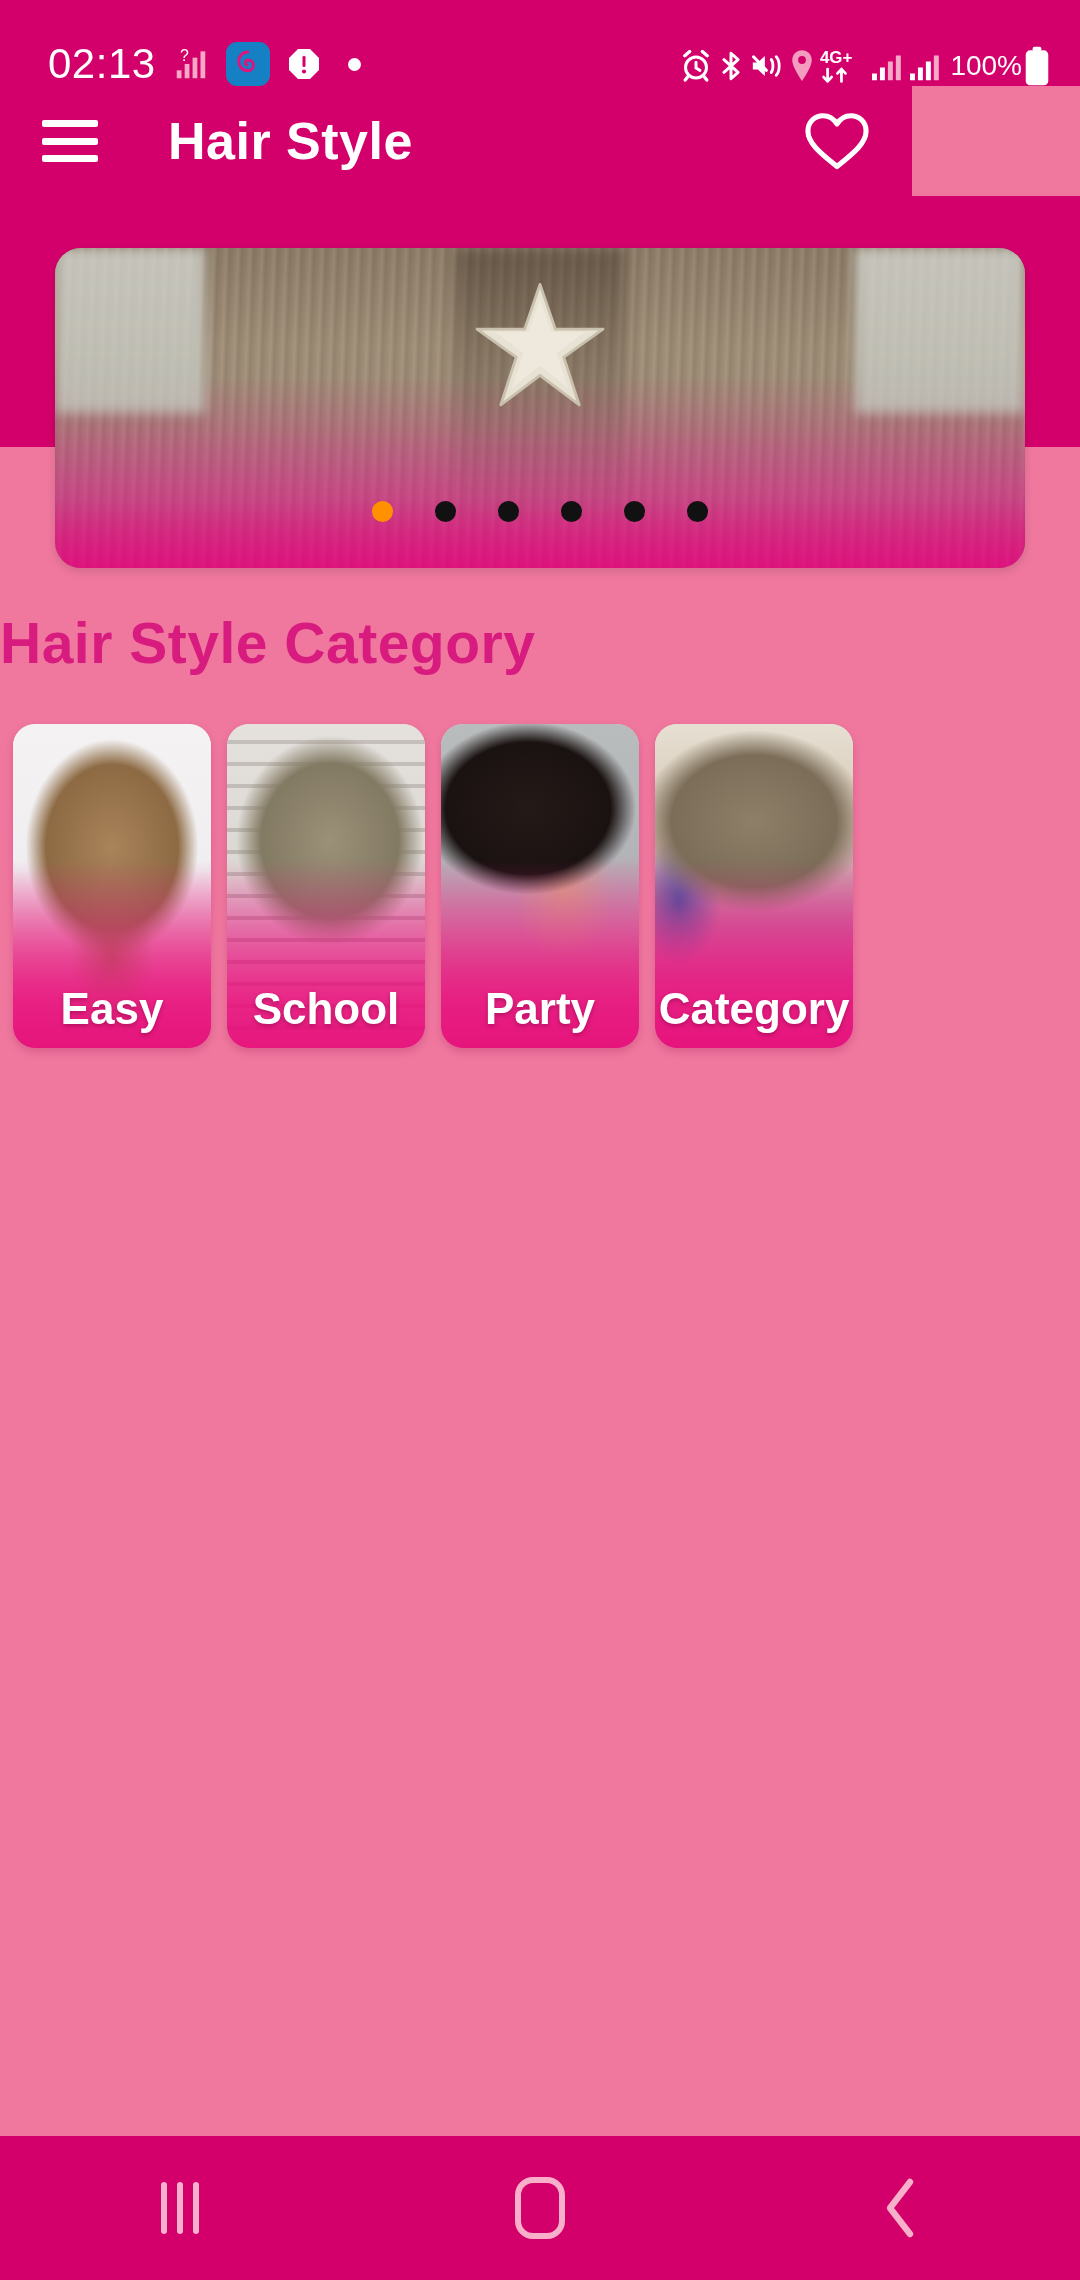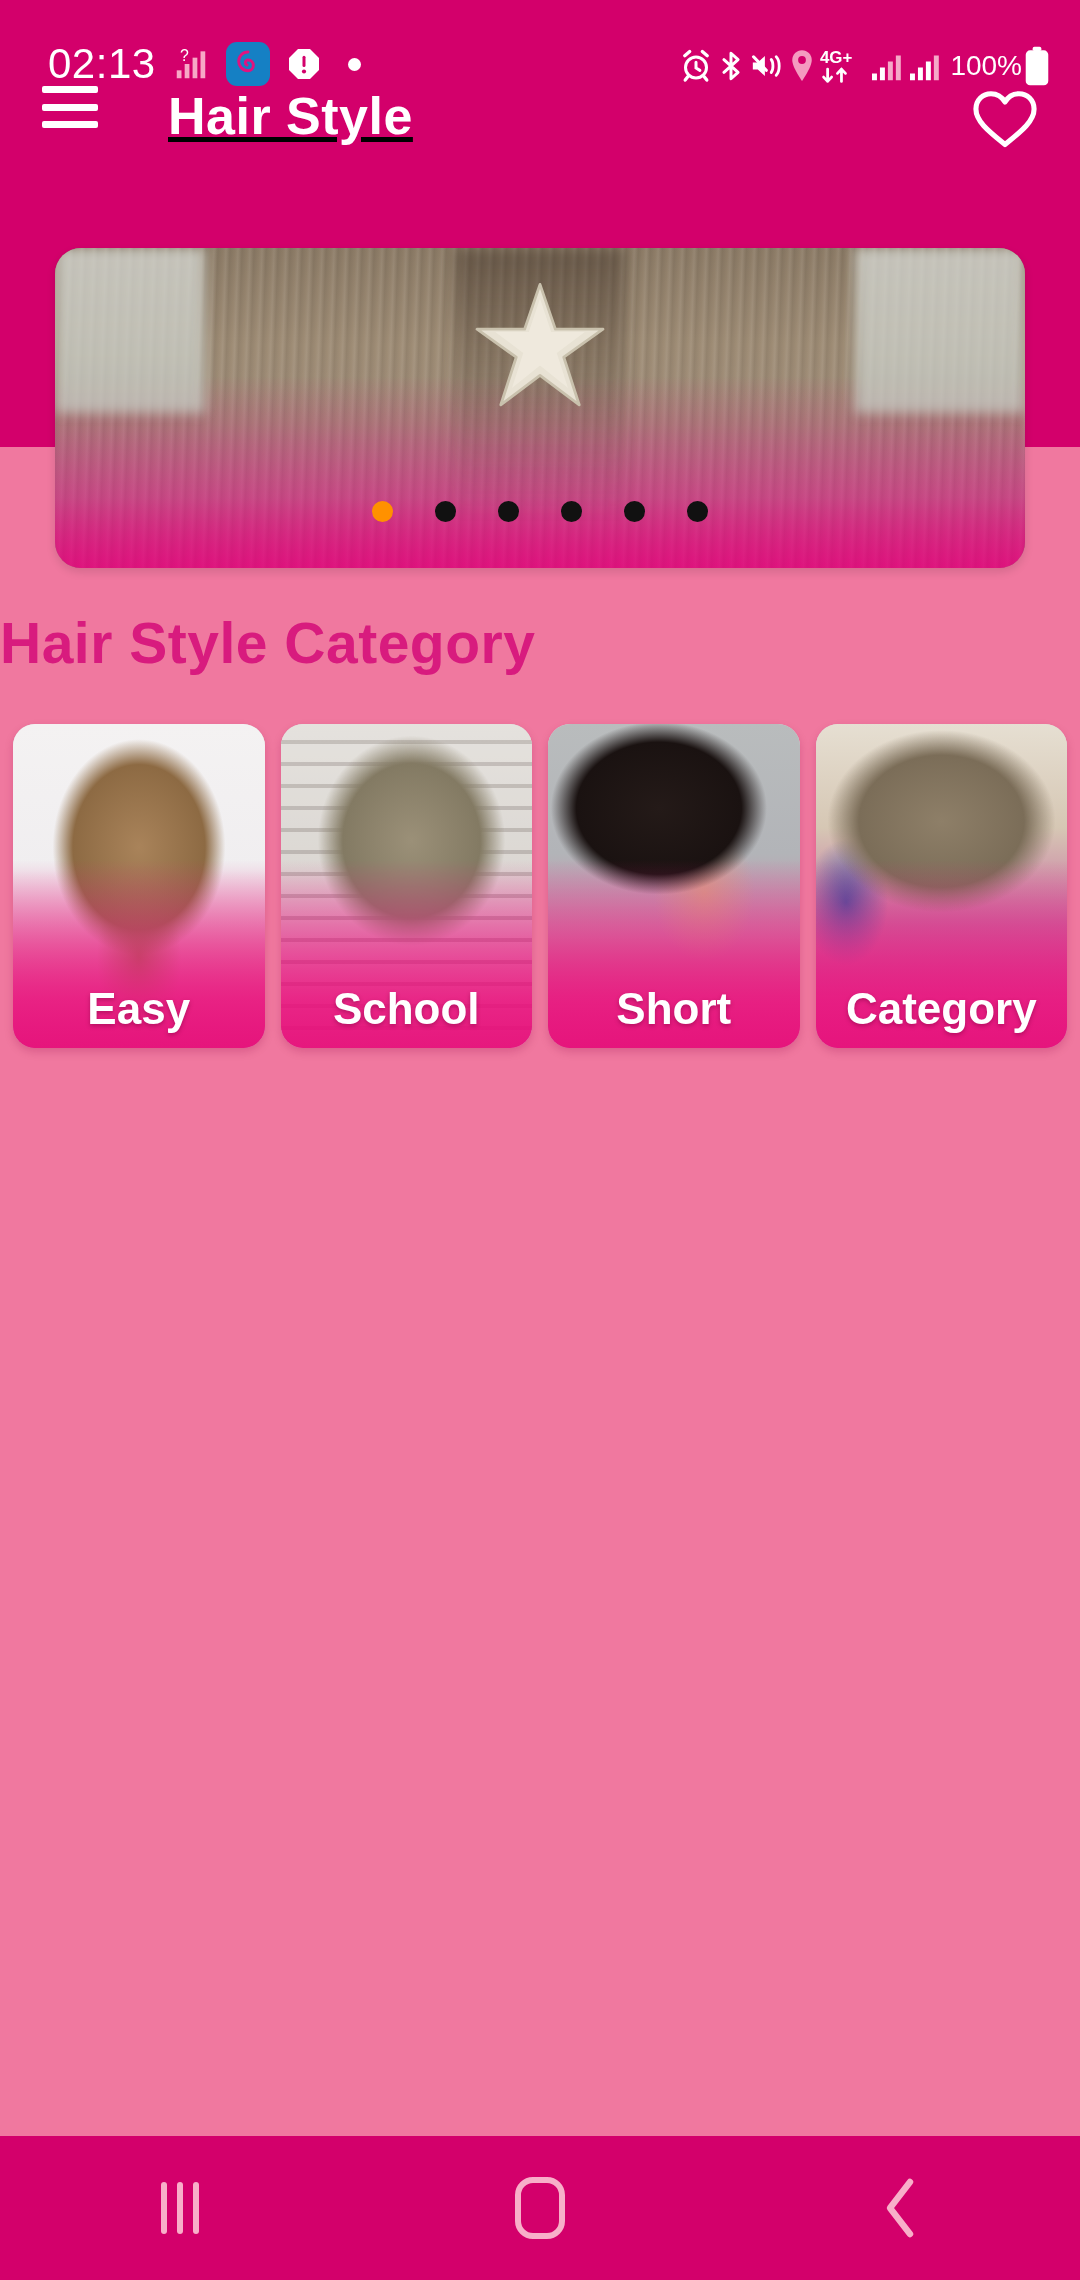--- a/index.html
+++ b/index.html
@@ -32,24 +32,23 @@
     width:44px; height:44px; border-radius:11px; background:#1580C4;
     display:flex; align-items:center; justify-content:center;
   }
   .dot-small{
     width:13px; height:13px; border-radius:50%; background:#ffffff;
     margin-left:10px;
   }
 
   
   .appbar{
-    position:absolute; top:86px; left:0; width:1080px; height:110px;
-    background:#D3006B; display:flex; align-items:flex-start;
+    position:absolute; top:86px; left:0; width:912px; height:110px;
+    background:#D3006B; display:flex; align-items:center;
     padding:0 40px 0 42px;
-    text-decoration:underline;
   }
   .hamburger{
     width:56px; height:42px; display:flex; flex-direction:column;
     justify-content:space-between; cursor:pointer;
   }
   .hamburger span{ display:block; height:7px; background:#fff; border-radius:2px; }
   .appbar-title{
     color:#ffffff; font-size:52px; font-weight:bold;
     margin-left:70px; letter-spacing:0.5px;
   }
@@ -107,21 +106,21 @@
   .section-title{
     position:absolute; top:610px; left:0; width:1080px;
     text-align:left; color:#D81B7E;
     font-size:57px; font-weight:bold; letter-spacing:0.5px;
   }
 
   
   .grid{
     position:absolute; top:724px; left:13px;
     width:1054px;
-    display:grid; grid-template-columns:repeat(4,1fr);
+    display:grid; grid-template-columns:repeat(5,1fr);
     gap:20px 16px;
   }
   .card{
     position:relative; height:324px; border-radius:22px; overflow:hidden;
     box-shadow:0 4px 9px rgba(140,0,70,.22);
     background:#d9d9d9; cursor:pointer;
   }
   .card-img{ position:absolute; inset:0; }
   .card-overlay{
     position:absolute; inset:0;
@@ -344,21 +343,21 @@
 
   <div class="card">
     <div class="card-img art-school"></div>
     <div class="card-overlay"></div>
     <div class="card-label">School</div>
   </div>
 
   <div class="card">
     <div class="card-img art-short"></div>
     <div class="card-overlay"></div>
-    <div class="card-label">Short</div>
+    <div class="card-label">Party</div>
   </div>
 
 
   <div class="card">
     <div class="card-img art-favorite"></div>
     <div class="card-overlay"></div>
     <div class="card-label">Category</div>
   </div>
 
 </div>

